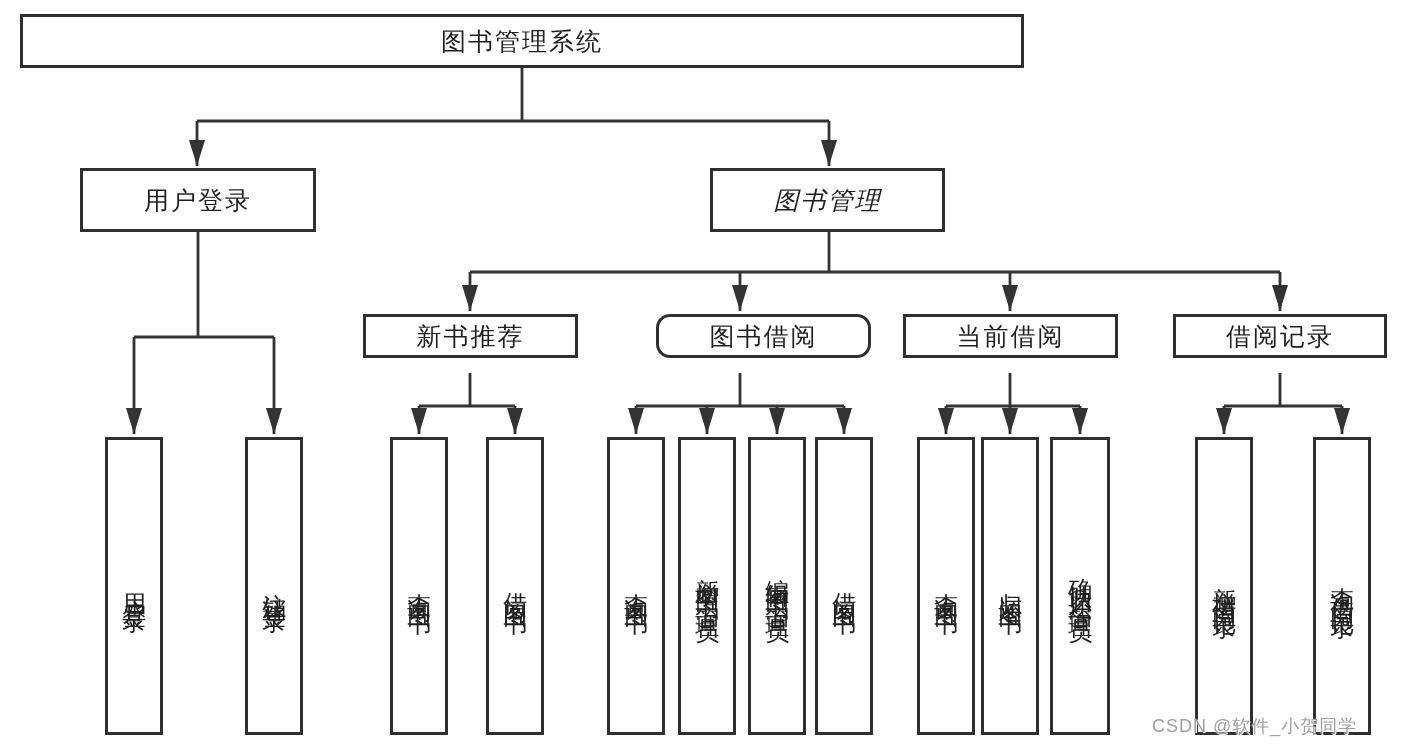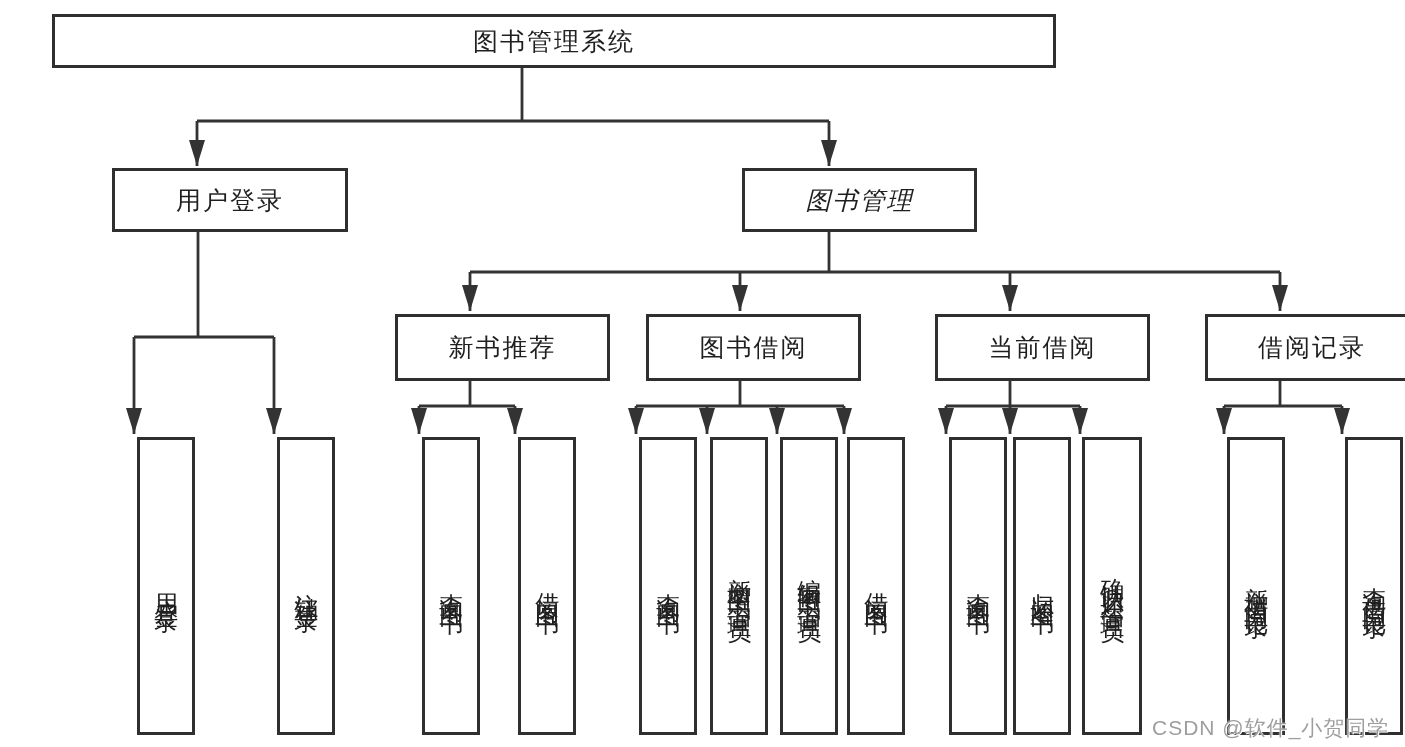--- a/index.html
+++ b/index.html
@@ -20,38 +20,37 @@
   .connectors marker path { stroke: none; fill: #333333; }
   .box {
     position: absolute;
     box-sizing: border-box;
     border: 3px solid #2f2f2f;
     background: #ffffff;
     display: flex;
     align-items: center;
     justify-content: center;
     color: #1f1f1f;
-    margin-left: 32px;
   }
   .box-h { font-size: 25px; letter-spacing: 2px; white-space: nowrap; }
   .box-v > span {
     writing-mode: vertical-rl;
     font-size: 24px;
     letter-spacing: 6px;
     line-height: 1.1;
   }
   
   .lvl2 { top: 168px; height: 64px; width: 236px; }
-  .lvl3 { top: 314px; height: 67px; width: 215px; }
+  .lvl3 { top: 314px; height: 44px; width: 215px; }
   .leaf { top: 437px; height: 298px; width: 58px; }
   .watermark {
     position: absolute;
     left: 1152px;
     top: 714px;
-    font-size: 21px;
+    font-size: 18px;
     letter-spacing: 1px;
     color: #9e9e9e;
     text-shadow: 0 0 2px #ffffff, 1px 1px 0 #ffffff;
     white-space: nowrap;
     z-index: 5;
   }
 </style>
 </head>
 <body>
 
@@ -126,21 +125,21 @@
   <div class="box box-h lvl2" style="left:80px;">
     <span>用户登录</span>
   </div>
   <div class="box box-h lvl2" style="left:710px; width:235px;font-style:italic;">
     <span>图书管理</span>
   </div>
 
   <div class="box box-h lvl3" style="left:363px;">
     <span>新书推荐</span>
   </div>
-  <div class="box box-h lvl3" style="left:614px;">
+  <div class="box box-h lvl3" style="left:656px;border-radius:14px;">
     <span>图书借阅</span>
   </div>
   <div class="box box-h lvl3" style="left:1173px; width:214px;">
     <span>借阅记录</span>
   </div>
   <div class="box box-h lvl3" style="left:903px;">
     <span>当前借阅</span>
   </div>
 
   <div class="box box-v leaf" style="left:105px;">

